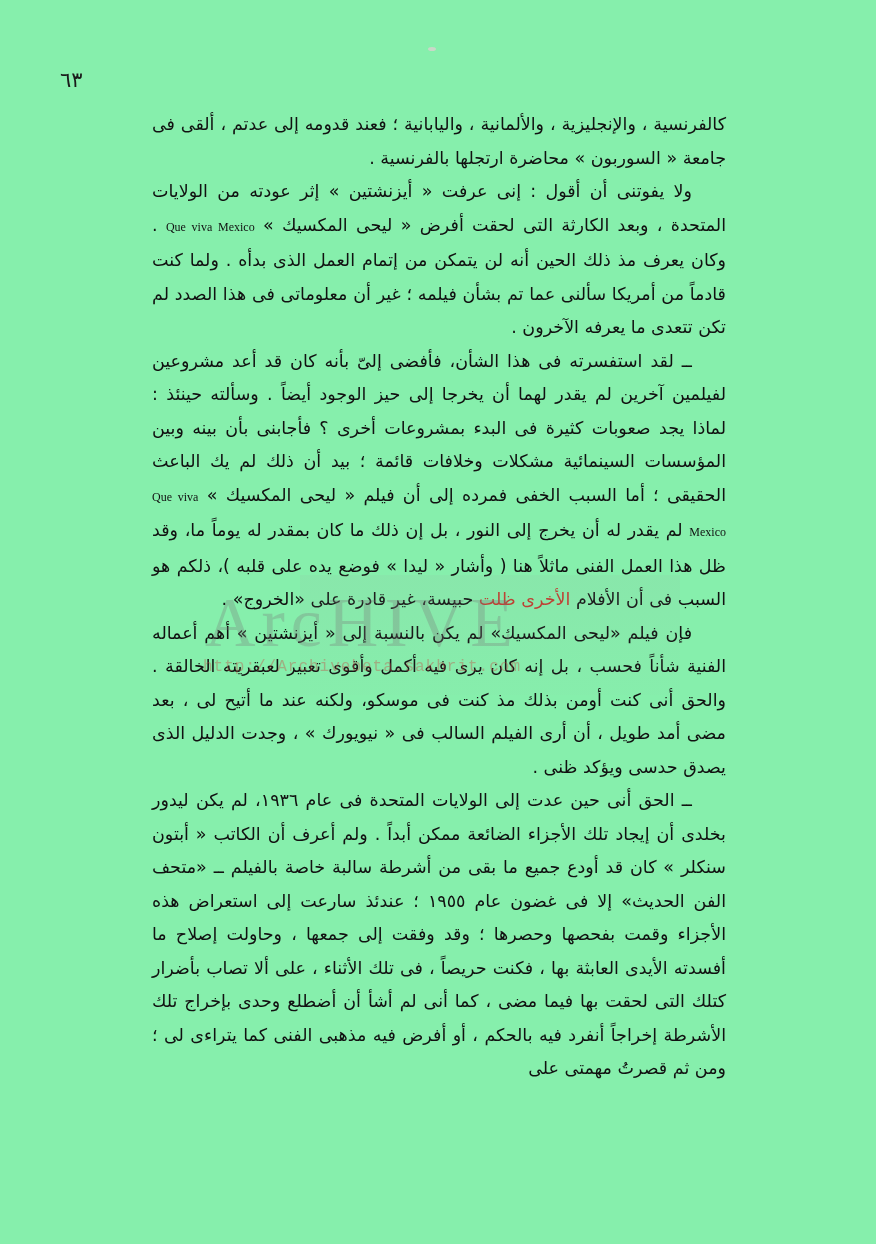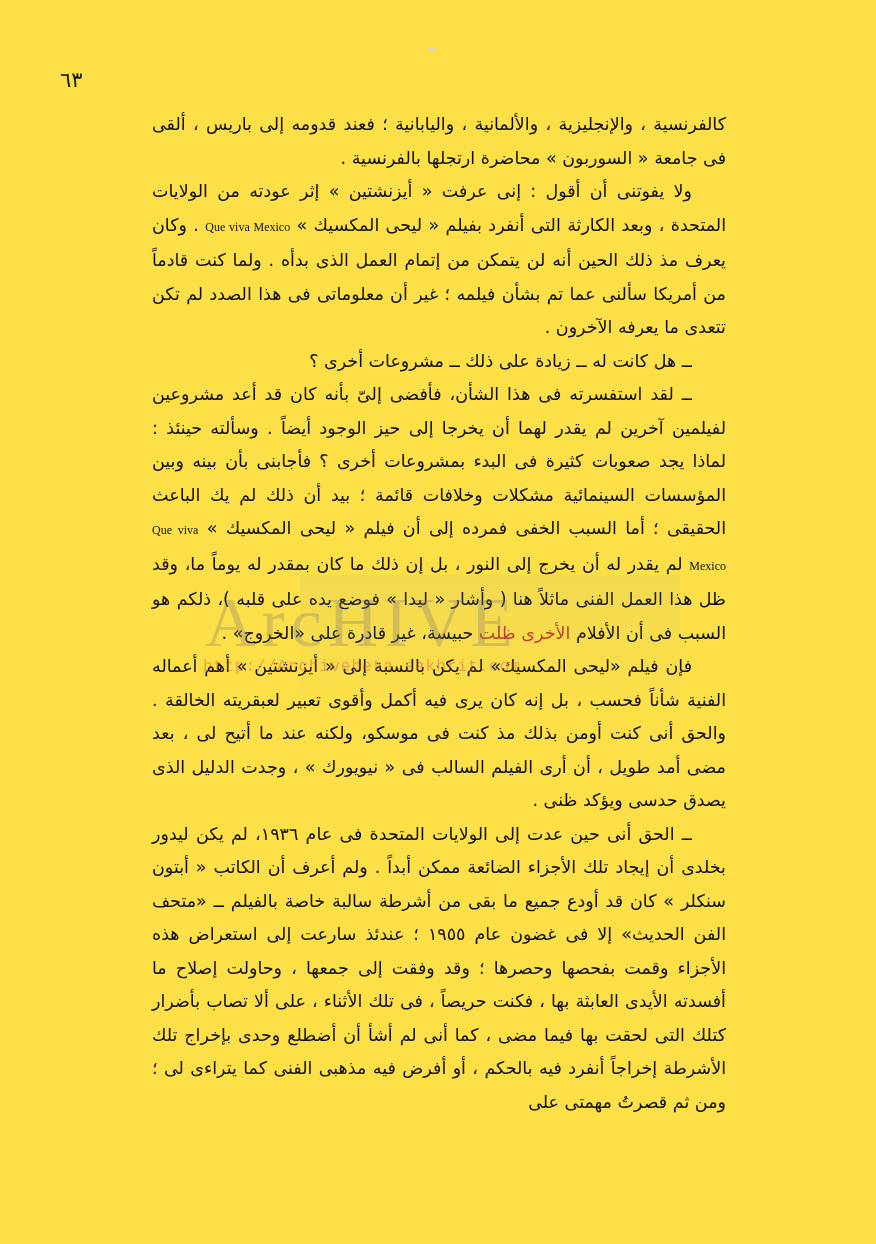--- a/index.html
+++ b/index.html
@@ -4,21 +4,21 @@
 <style>
   html, body {
     margin: 0;
     padding: 0;
     background: #ffffff;
   }
   .page {
     position: relative;
     width: 876px;
     height: 1244px;
-    background: #fde047;
+    background: #86efac;
     overflow: hidden;
     font-family: "DejaVu Sans", "Liberation Sans", sans-serif;
   }
   
   .folio {
     position: absolute;
     top: 68px;
     left: 60px;
     font-size: 21px;
     color: #1a1a1a;
@@ -105,25 +105,24 @@
 <body>
 
 <div class="page">
 
   <div class="speck"></div>
 
   <div class="folio">٦٣</div>
 
   <div class="body-text">
 
-    <p class="noindent"><span>كالفرنسية ، والإنجليزية ، والألمانية ، واليابانية ؛ فعند قدومه إلى باريس ، ألقى فى جامعة « السوربون » محاضرة ارتجلها بالفرنسية .</span></p>
+    <p class="noindent"><span>كالفرنسية ، والإنجليزية ، والألمانية ، واليابانية ؛ فعند قدومه إلى عدتم ، ألقى فى جامعة « السوربون » محاضرة ارتجلها بالفرنسية .</span></p>
 
-    <p><span>ولا يفوتنى أن أقول : إنى عرفت « أيزنشتين » إثر عودته من الولايات المتحدة ، وبعد الكارثة التى أنفرد بفيلم « ليحى المكسيك » </span><span class="lat">Que viva Mexico</span><span> . وكان يعرف مذ ذلك الحين أنه لن يتمكن من إتمام العمل الذى بدأه . ولما كنت قادماً من أمريكا سألنى عما تم بشأن فيلمه ؛ غير أن معلوماتى فى هذا الصدد لم تكن تتعدى ما يعرفه الآخرون .</span></p>
+    <p><span>ولا يفوتنى أن أقول : إنى عرفت « أيزنشتين » إثر عودته من الولايات المتحدة ، وبعد الكارثة التى لحقت أفرض « ليحى المكسيك » </span><span class="lat">Que viva Mexico</span><span> . وكان يعرف مذ ذلك الحين أنه لن يتمكن من إتمام العمل الذى بدأه . ولما كنت قادماً من أمريكا سألنى عما تم بشأن فيلمه ؛ غير أن معلوماتى فى هذا الصدد لم تكن تتعدى ما يعرفه الآخرون .</span></p>
 
-    <p class="dash"><span>ــ هل كانت له ــ زيادة على ذلك ــ مشروعات أخرى ؟</span></p>
 
     <p class="dash"><span>ــ لقد استفسرته فى هذا الشأن، فأفضى إلىّ بأنه كان قد أعد مشروعين لفيلمين آخرين لم يقدر لهما أن يخرجا إلى حيز الوجود أيضاً . وسألته حينئذ : لماذا يجد صعوبات كثيرة فى البدء بمشروعات أخرى ؟ فأجابنى بأن بينه وبين المؤسسات السينمائية مشكلات وخلافات قائمة ؛ بيد أن ذلك لم يك الباعث الحقيقى ؛ أما السبب الخفى فمرده إلى أن فيلم « ليحى المكسيك » </span><span class="lat">Que viva Mexico</span><span> لم يقدر له أن يخرج إلى النور ، بل إن ذلك ما كان بمقدر له يوماً ما، وقد ظل هذا العمل الفنى ماثلاً هنا ( وأشار « ليدا » فوضع يده على قلبه )، ذلكم هو السبب فى أن الأفلام </span><span class="red">الأخرى ظلت</span><span> حبيسة، غير قادرة على «الخروج» .</span></p>
 
     <p><span>فإن فيلم «ليحى المكسيك» لم يكن بالنسبة إلى « أيزنشتين » أهم أعماله الفنية شأناً فحسب ، بل إنه كان يرى فيه أكمل وأقوى تعبير لعبقريته الخالقة . والحق أنى كنت أومن بذلك مذ كنت فى موسكو، ولكنه عند ما أتيح لى ، بعد مضى أمد طويل ، أن أرى الفيلم السالب فى « نيويورك » ، وجدت الدليل الذى يصدق حدسى ويؤكد ظنى .</span></p>
 
 
 
     <p class="dash"><span>ــ الحق أنى حين عدت إلى الولايات المتحدة فى عام ١٩٣٦، لم يكن ليدور بخلدى أن إيجاد تلك الأجزاء الضائعة ممكن أبداً . ولم أعرف أن الكاتب « أبتون سنكلر » كان قد أودع جميع ما بقى من أشرطة سالبة خاصة بالفيلم ــ «متحف الفن الحديث» إلا فى غضون عام ١٩٥٥ ؛ عندئذ سارعت إلى استعراض هذه الأجزاء وقمت بفحصها وحصرها ؛ وقد وفقت إلى جمعها ، وحاولت إصلاح ما أفسدته الأيدى العابثة بها ، فكنت حريصاً ، فى تلك الأثناء ، على ألا تصاب بأضرار كتلك التى لحقت بها فيما مضى ، كما أنى لم أشأ أن أضطلع وحدى بإخراج تلك الأشرطة إخراجاً أنفرد فيه بالحكم ، أو أفرض فيه مذهبى الفنى كما يتراءى لى ؛ ومن ثم قصرتُ مهمتى على</span></p>
 
   </div>

